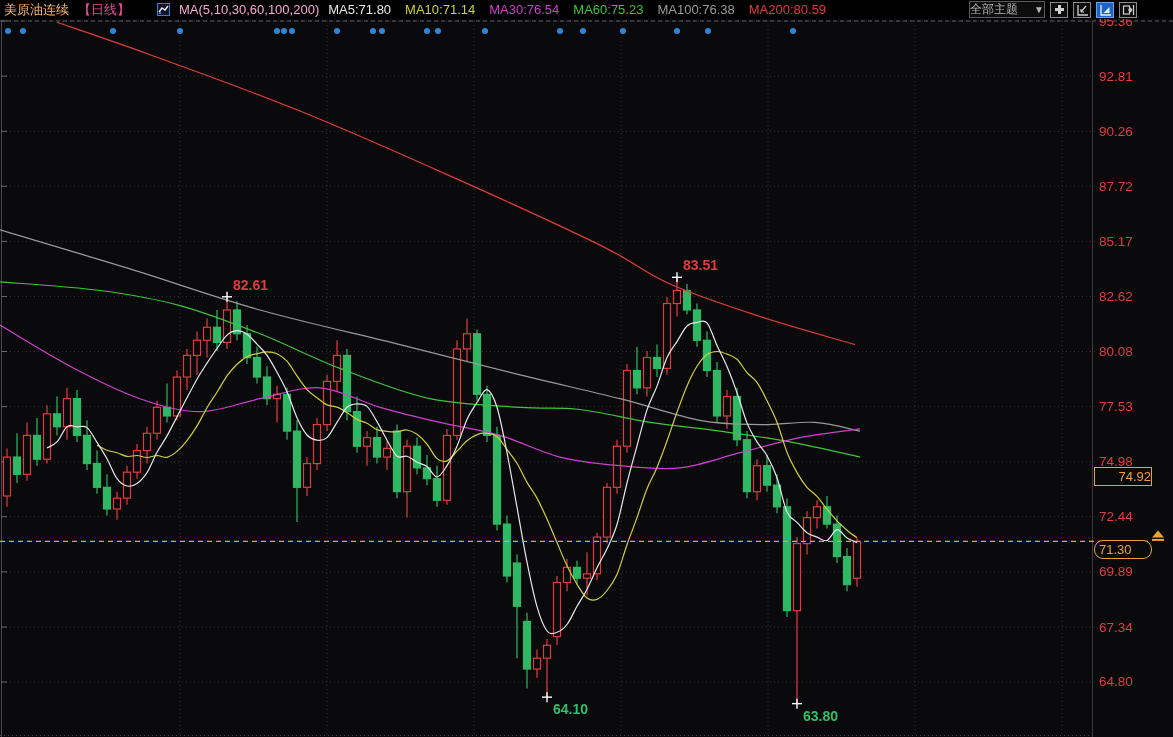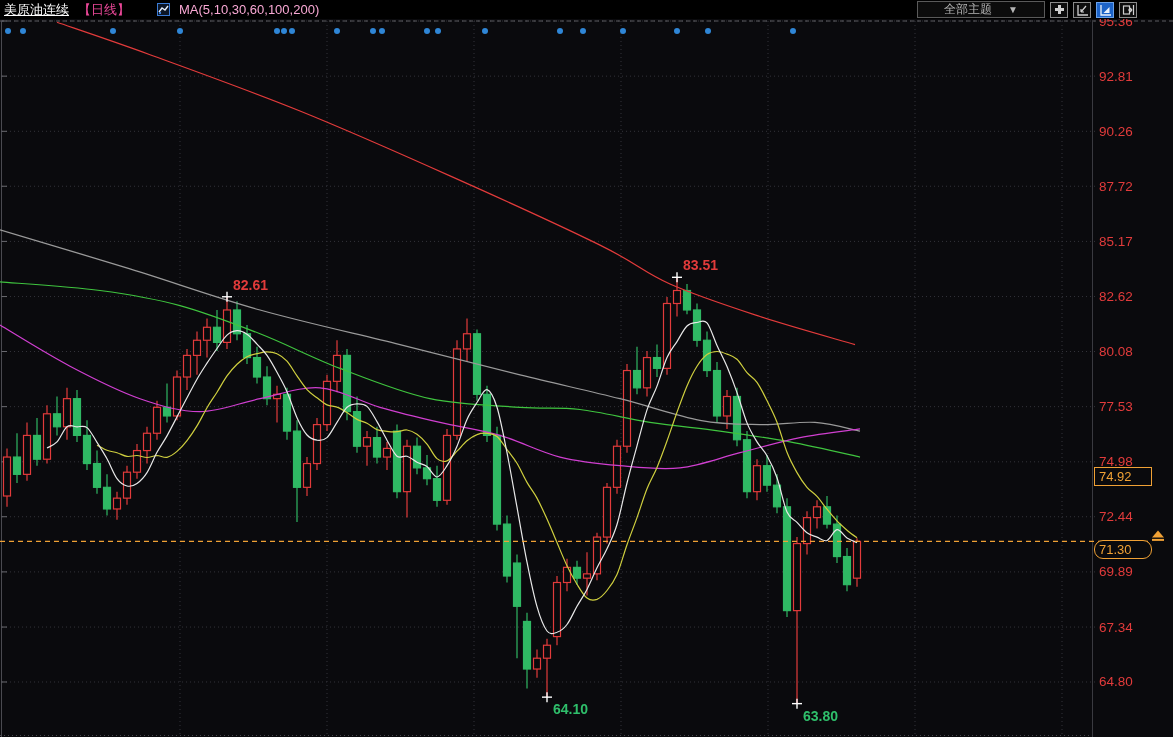--- a/index.html
+++ b/index.html
@@ -2,36 +2,36 @@
 <html><head>
 <meta charset="utf-8">
 <style>
   html,body{margin:0;padding:0;background:#000;}
   #app{position:relative;width:1173px;height:737px;background:#0a0a0d;overflow:hidden;
        font-family:"Liberation Sans","DejaVu Sans",sans-serif;}
   
   #topbar{position:absolute;top:0;left:0;width:100%;height:19px;background:#000;
           display:flex;align-items:center;gap:9px;padding-left:4px;box-sizing:border-box;
           font-size:13px;z-index:5;white-space:nowrap;}
-  .sym{color:#ffffff;text-decoration:underline;}
+  .sym{color:#fdba74;}
   .period{color:#ec4899;}
   .ind-icon{display:inline-flex;margin-left:18px;}
   .ma-prefix{color:#f9a8d4;}
   #ma-legend{display:flex;gap:14px;}
   #controls{margin-left:auto;display:flex;align-items:center;gap:5px;margin-right:36px;}
   #theme-btn{border:1px solid #5a5a5a;background:#0c0c0c;color:#b5b5b5;font-size:12px;
-             height:15px;line-height:15px;padding:0 26px;display:flex;gap:16px;cursor:default;}
+             height:15px;line-height:15px;padding:0 0;display:flex;gap:16px;cursor:default;}
   .icon-btn{width:18px;height:16px;border:1px solid #8a8a8a;background:#0d0d0d;
             display:flex;align-items:center;justify-content:center;box-sizing:border-box;}
   .icon-btn.active{background:#1c63c8;border-color:#6aa0e8;}
   
   .price-box{position:absolute;left:1094px;width:52px;height:17px;border:1px solid #f0a135;
              background:#0a0a0d;color:#f0a135;font-size:13px;line-height:17px;
              padding-left:4px;z-index:4;}
-  #ref-price-box{top:467px;}
+  #ref-price-box{top:467px;text-align:right;}
   #last-price-box{top:540px;}
   
   #watermark{position:absolute;right:1px;bottom:21px;font-size:40px;color:#ced1d6;
              letter-spacing:1px;z-index:6;text-shadow:2px 2px 2px #000,-1px -1px 2px #000;}
   svg text{font-family:"Liberation Sans","DejaVu Sans",sans-serif;}
 </style>
 </head>
 <body>
 
 <div id="app">
@@ -40,20 +40,28 @@
     <span class="sym">美原油连续</span>
     <span class="period">【日线】</span>
     <span class="ind-icon">
       <svg width="13" height="13" viewBox="0 0 13 13">
         <rect x="0.5" y="0.5" width="12" height="12" fill="#0c1626" stroke="#3b7bd4"></rect>
         <polyline points="2,9 5,5 8,7 11,3" fill="none" stroke="#e8eef8" stroke-width="1.4"></polyline>
         <rect x="2" y="9" width="2" height="2" fill="#3b7bd4"></rect>
       </svg>
     </span>
     <span class="ma-prefix">MA(5,10,30,60,100,200)</span>
+    <span id="ma-legend">
+        <span style="color: rgb(232, 232, 232);">MA5:71.80</span>
+        <span style="color: rgb(207, 207, 63);">MA10:71.14</span>
+        <span style="color: rgb(208, 63, 208);">MA30:76.54</span>
+        <span style="color: rgb(63, 196, 63);">MA60:75.23</span>
+        <span style="color: rgb(154, 154, 154);">MA100:76.38</span>
+        <span style="color: rgb(226, 59, 59);">MA200:80.59</span>
+      </span>
     <span id="controls">
       <span id="theme-btn">
         <span>全部主题</span>
         <span style="font-size:10px;">▼</span>
       </span>
       <span class="icon-btn">
         <svg width="13" height="12" viewBox="0 0 13 12">
           <path d="M5 1h3v3h3v3H8v3H5V7H2V4h3z" fill="#cfcfcf"></path>
         </svg>
       </span>

